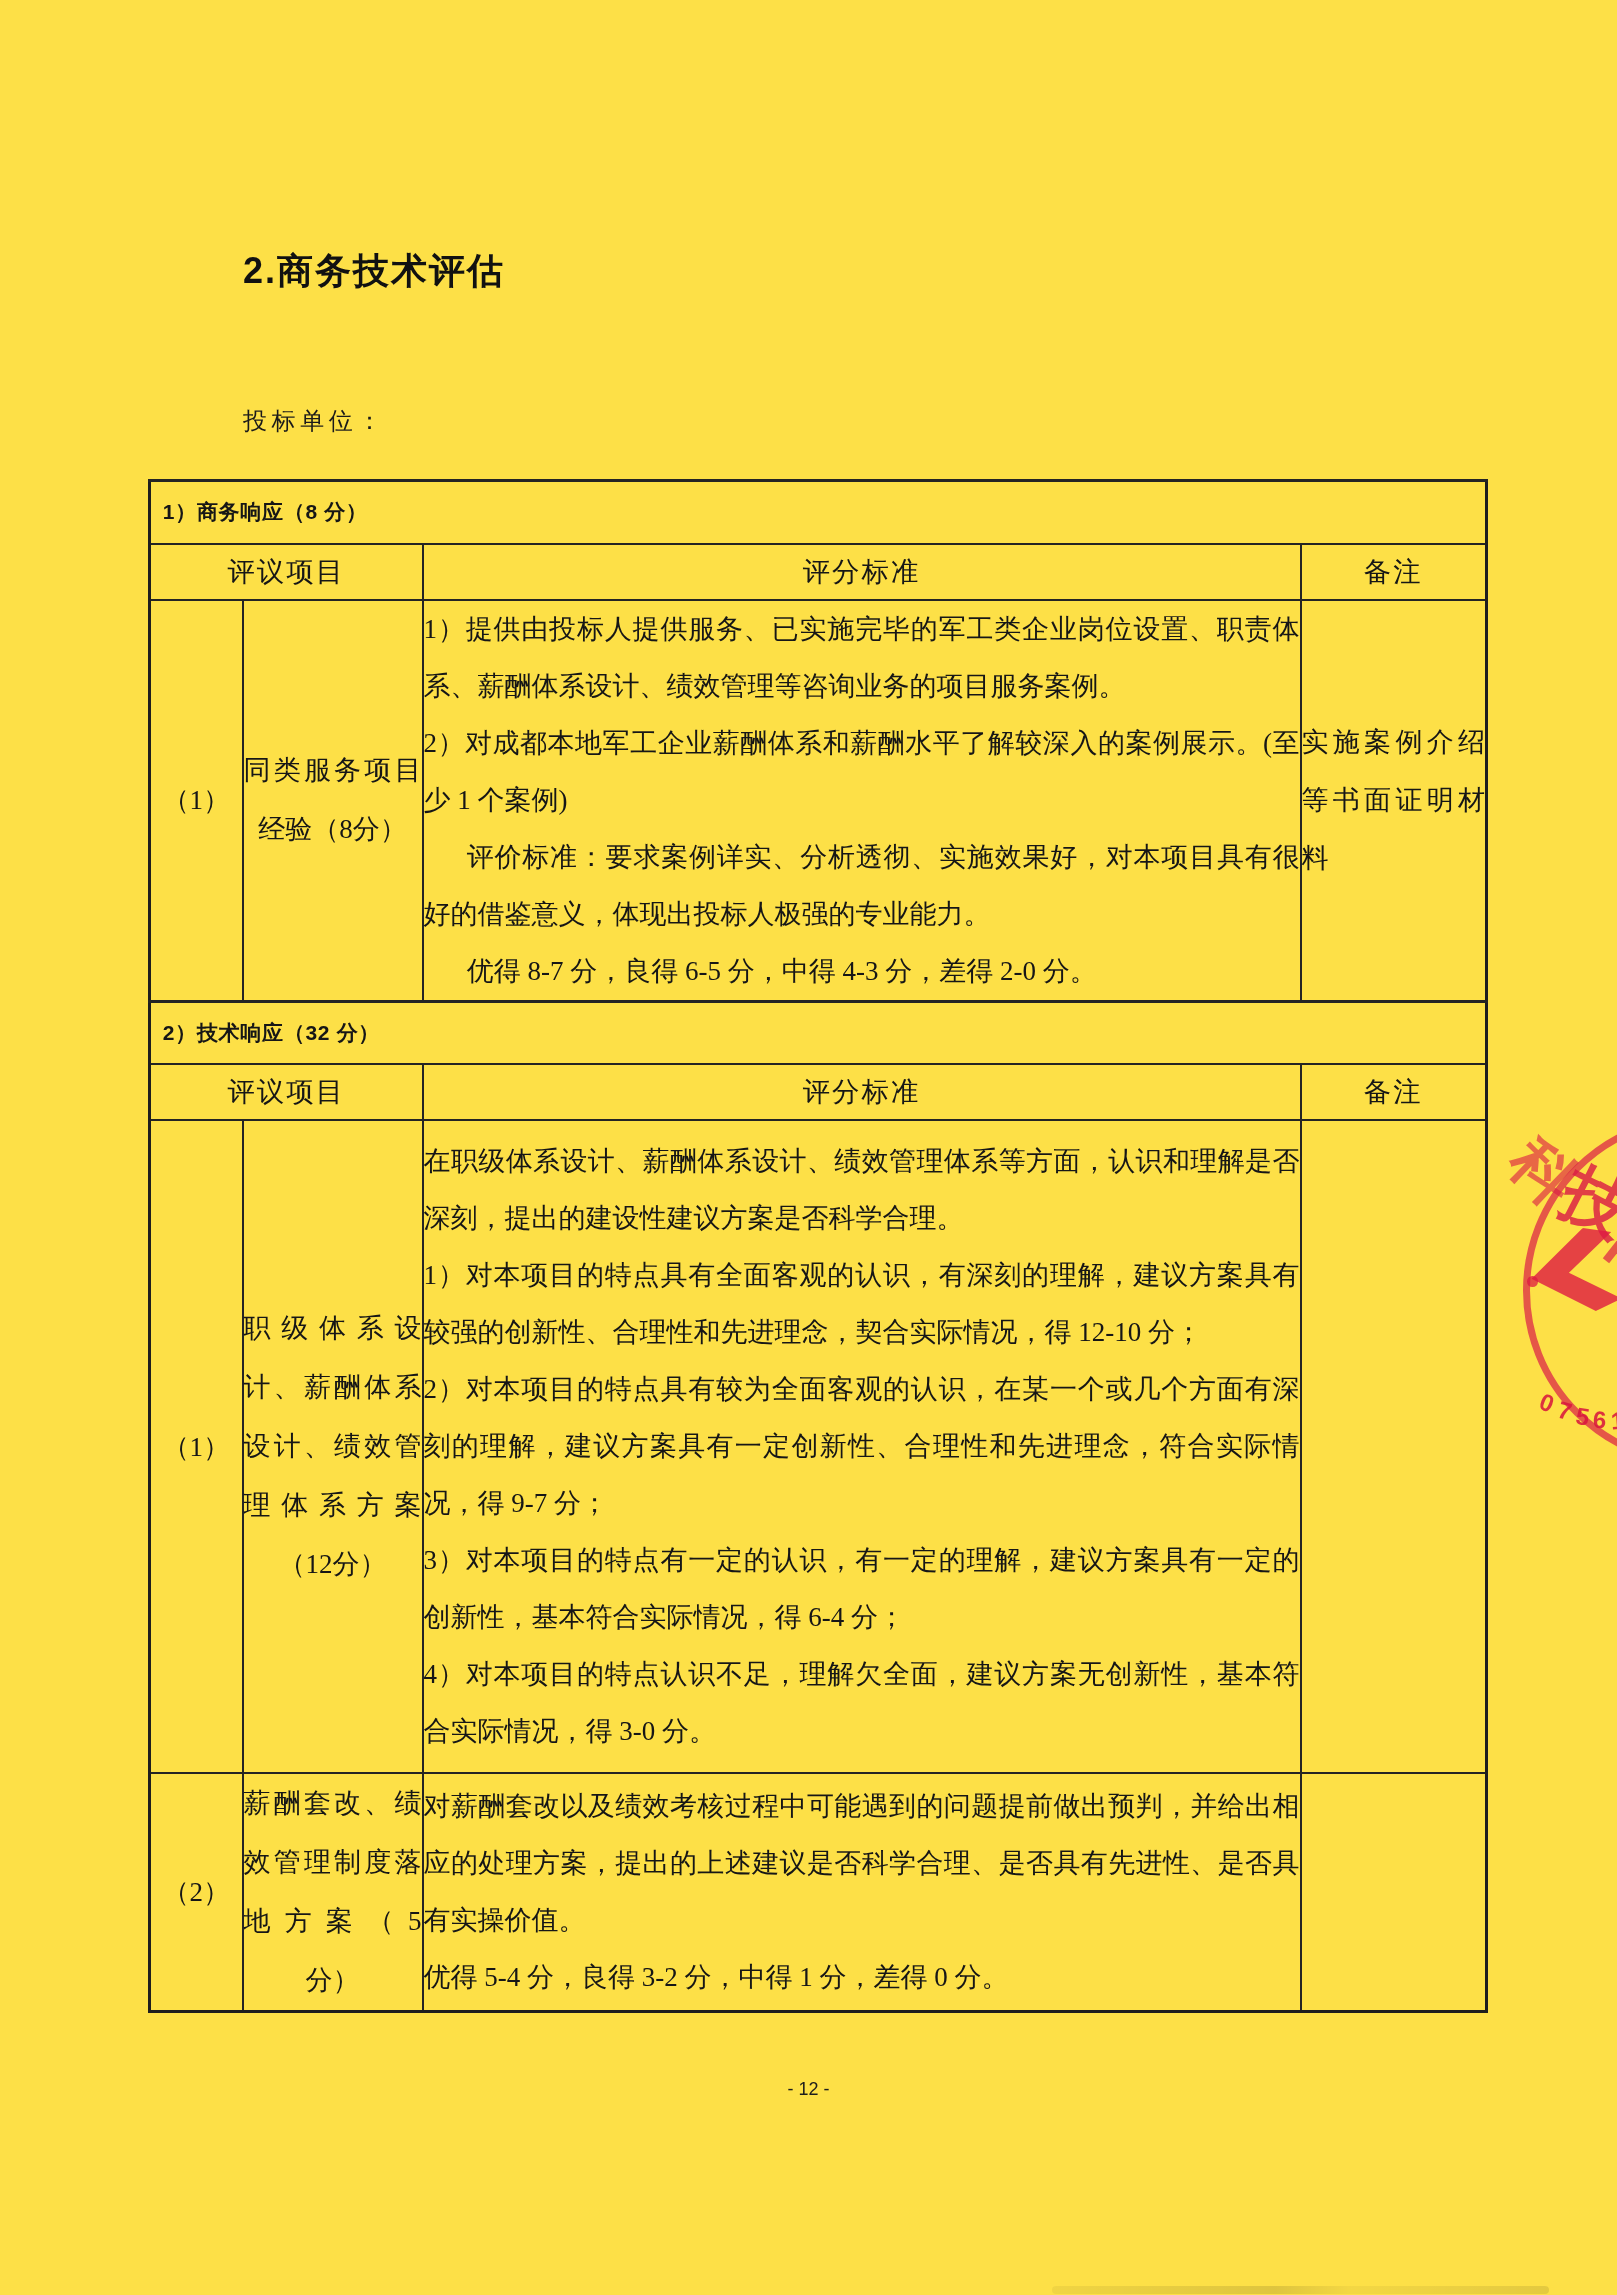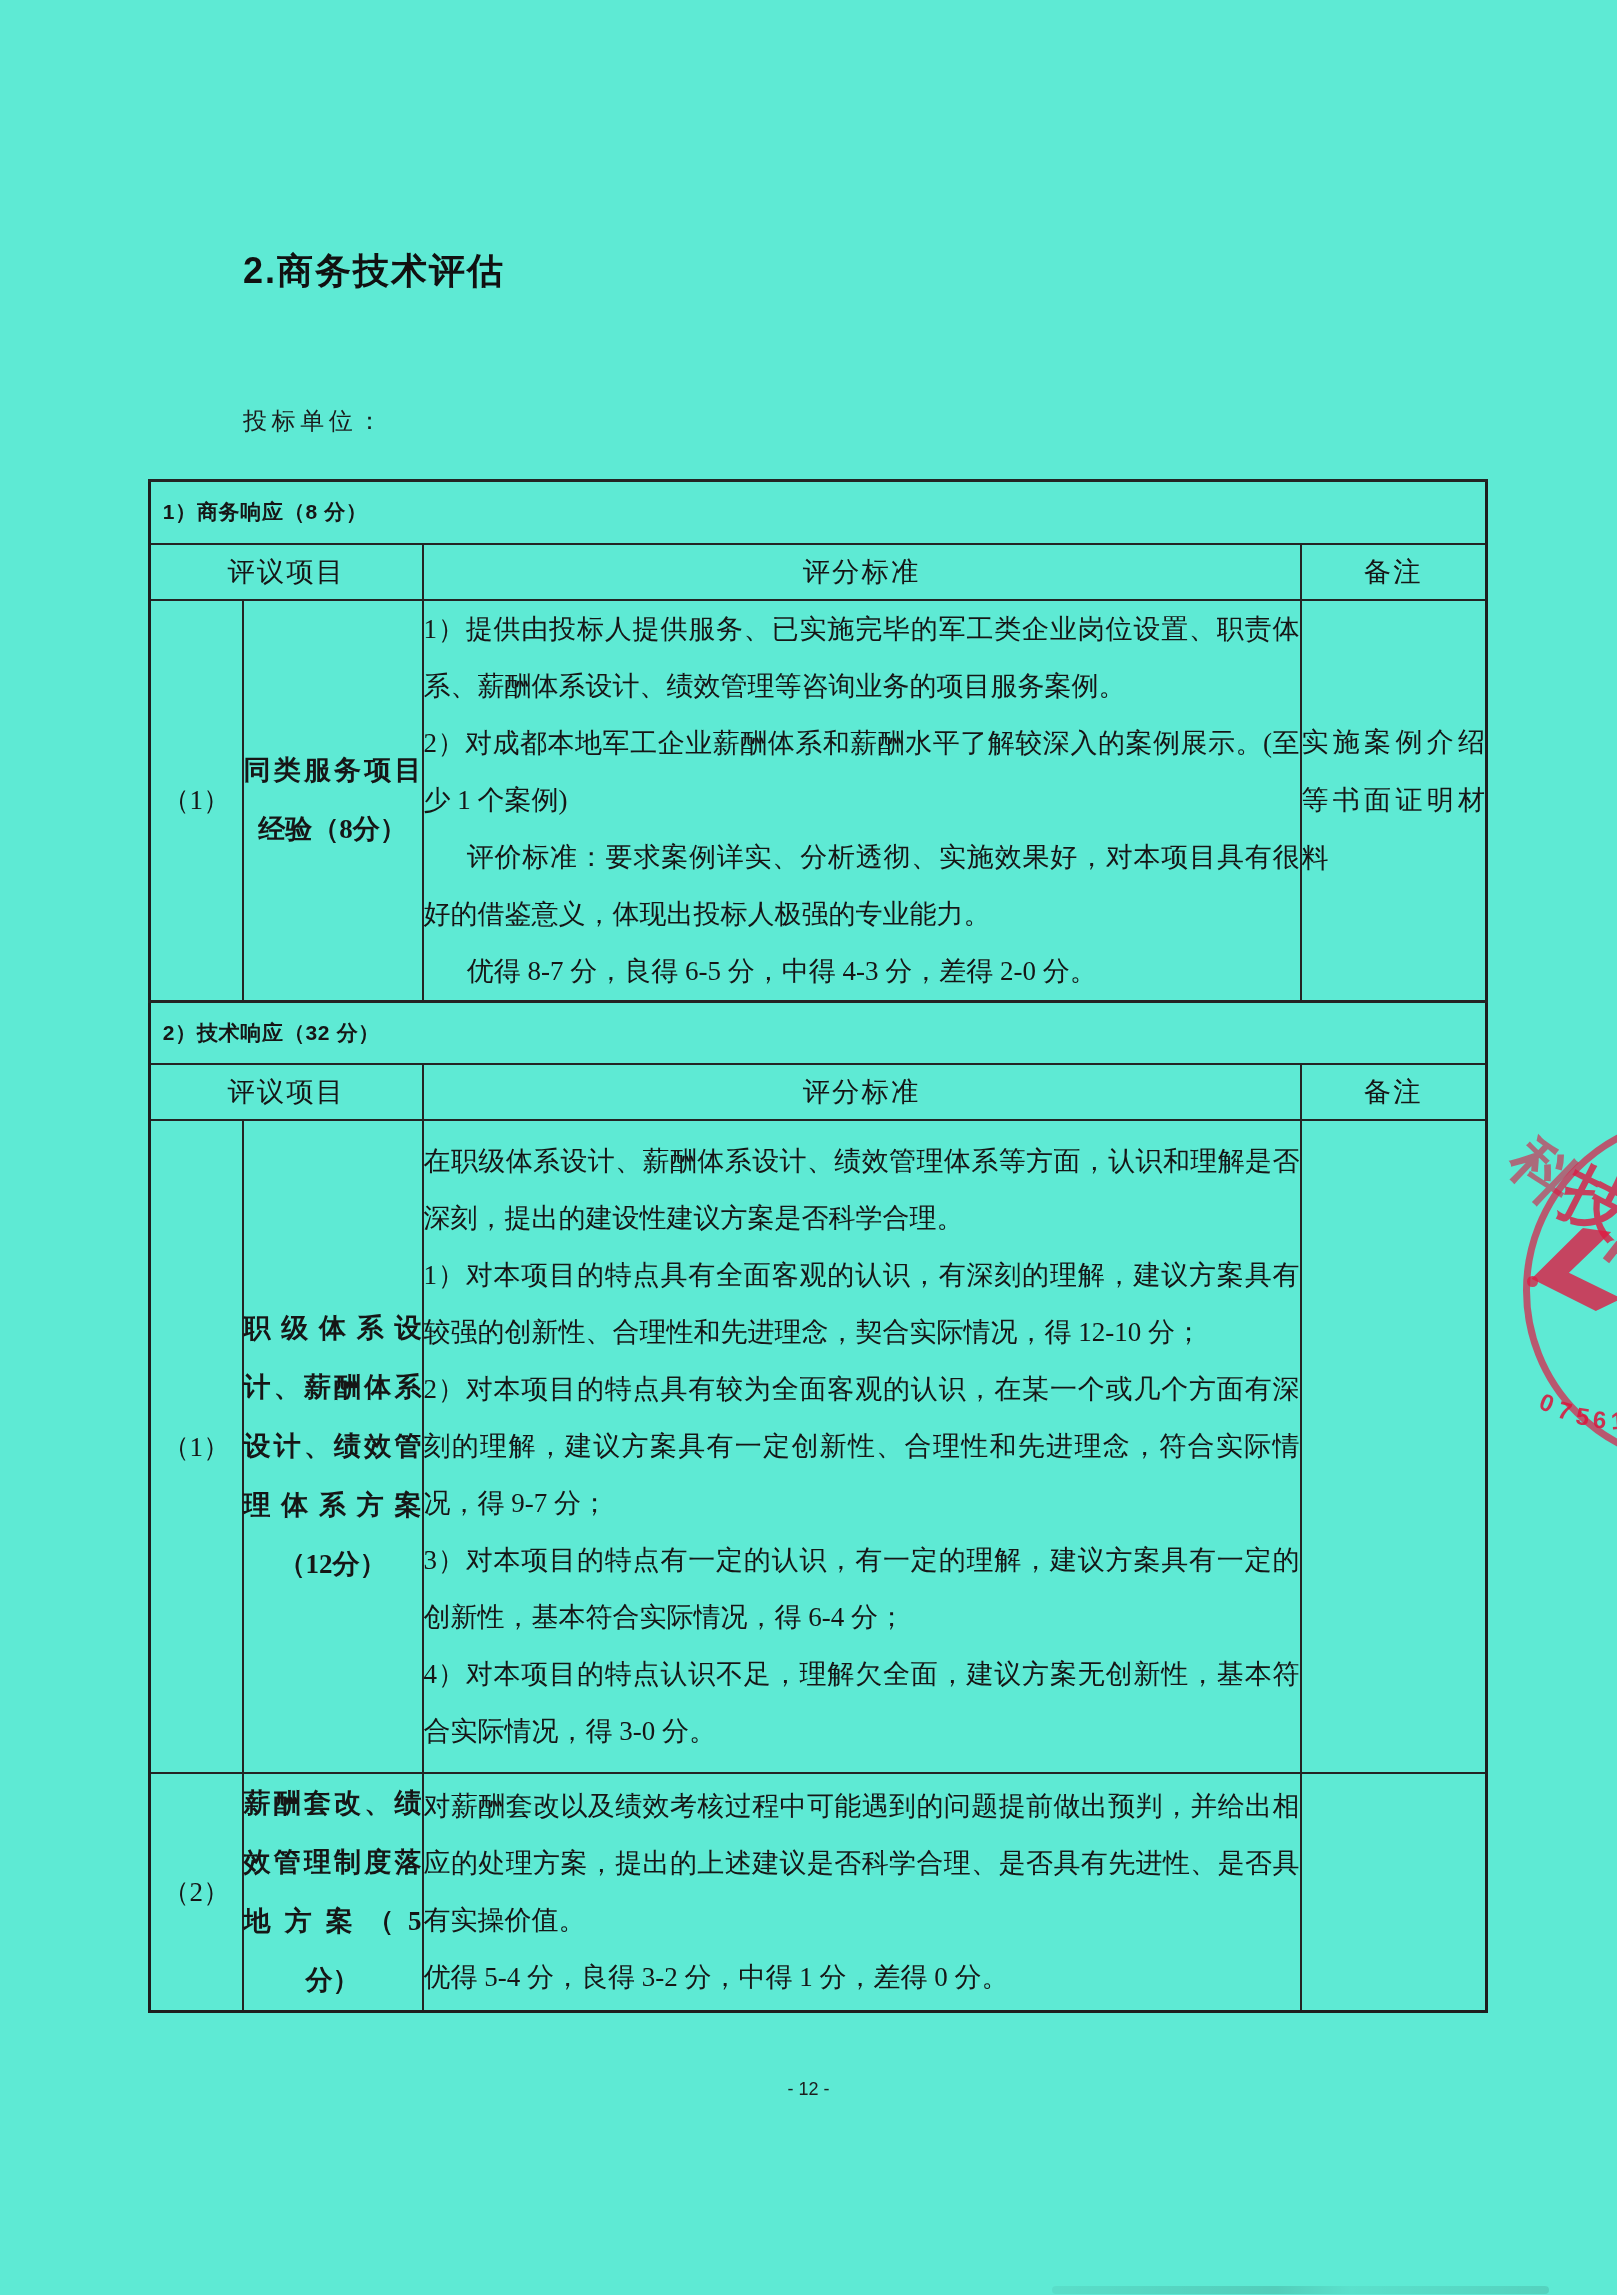--- a/index.html
+++ b/index.html
@@ -1,21 +1,21 @@
 <!DOCTYPE html>
 <html style="font-size:10.5px"><head>
 <meta charset="utf-8">
 <style>
   * { box-sizing: border-box; }
   html, body { margin: 0; padding: 0; background: #ffffff; }
   .page {
     position: relative;
     width: 1617px;
     height: 2295px;
-    background: #5eead4;
+    background: #fde047;
     overflow: hidden;
     font-family: "Liberation Serif", "DejaVu Serif", serif;
     color: #161616;
   }
 
   
   .doc-heading {
     position: absolute;
     left: 243px; top: 247px;
     font-family: "Liberation Sans", "DejaVu Sans", sans-serif;
@@ -79,21 +79,20 @@
   tr.biz-row td   { height: 392px; }
   tr.tech1-row td { height: 653px; }
   tr.tech2-row td { height: 237px; }
 
   td.no-cell { text-align: center; letter-spacing: 0; }
   td.item-cell {
     padding: 9.1px 14.4px;
     line-height: 59px;
     text-align: justify;
     text-align-last: center;
-    font-weight: bold;
   }
   td.criteria-cell { padding: 7.8px 17px 7.8px 15.7px; }
   td.criteria-cell p {
     margin: 0;
     line-height: 57px;
     text-align: justify;
     text-align-last: left;
   }
   td.criteria-cell p.ind { text-indent: 1.6em; }
   td.remark-cell {

